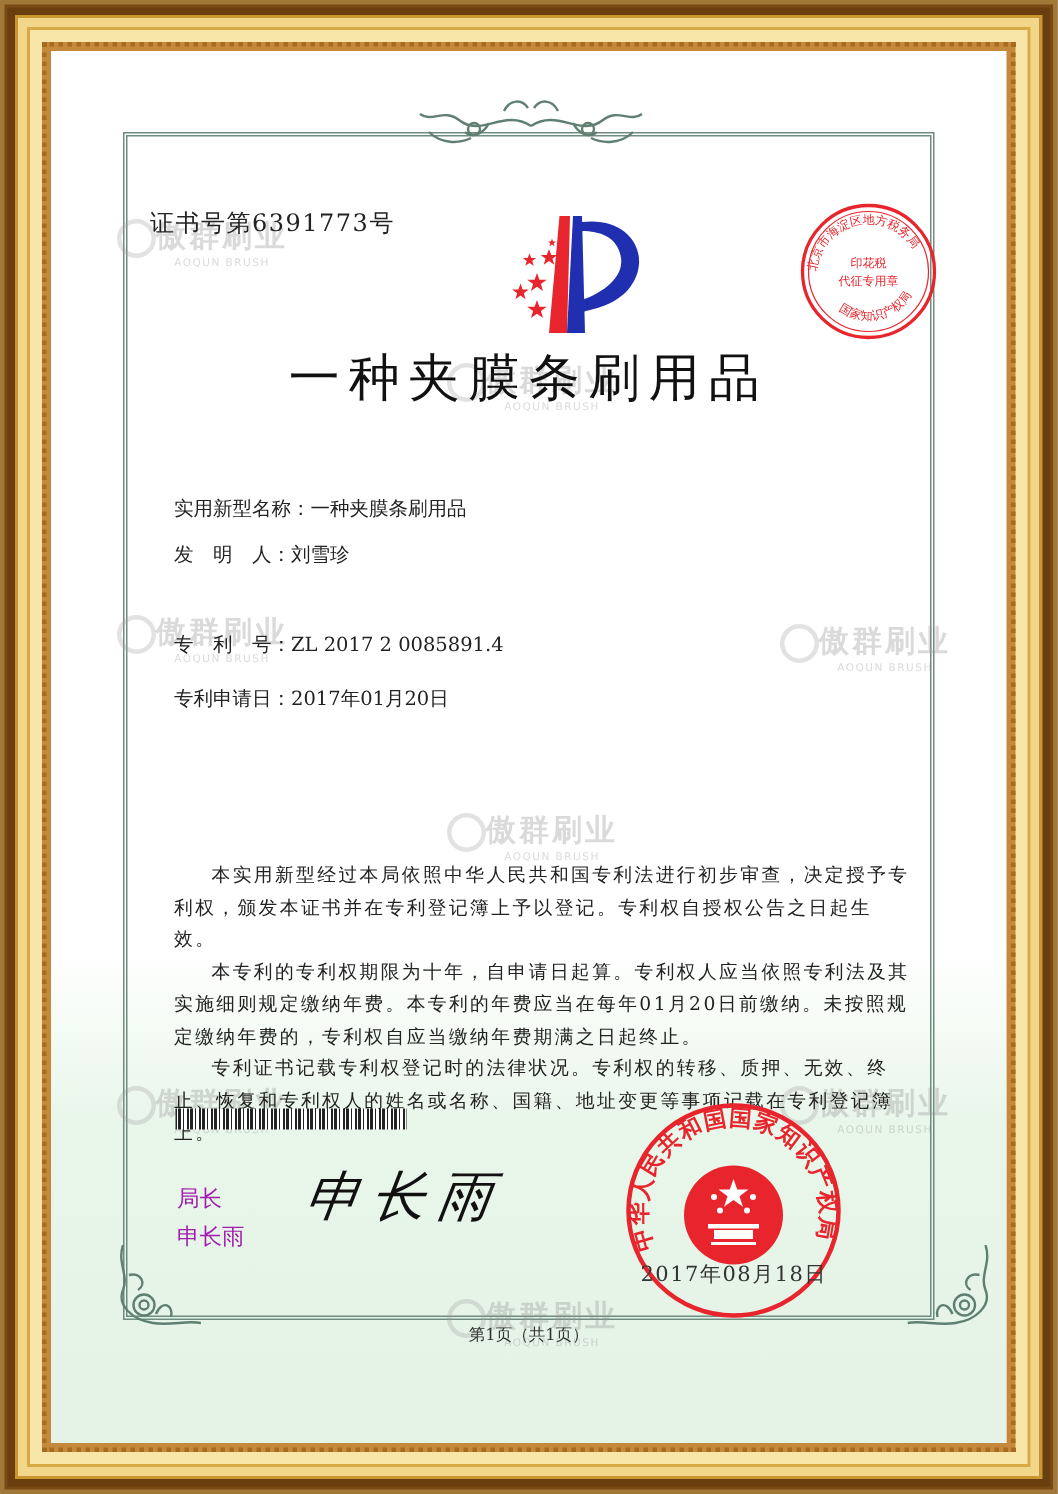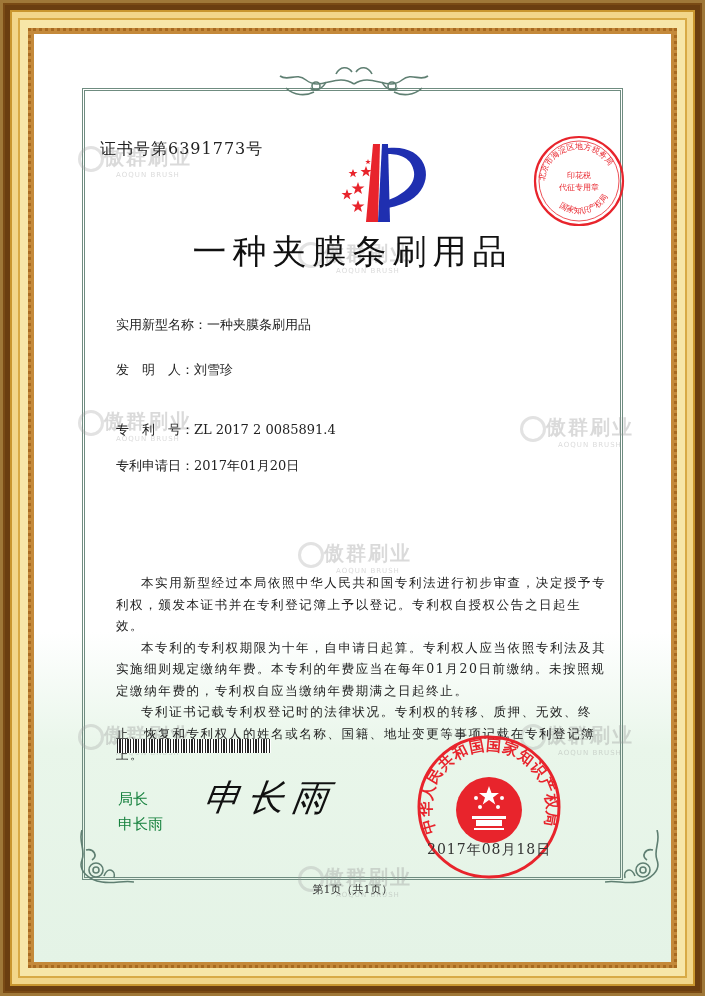--- a/index.html
+++ b/index.html
@@ -21,21 +21,21 @@
     .cert-no { position: absolute; left: 66px; top: 105px; font-size: 16px; color: #222; letter-spacing: 1px; }
     .logo { position: absolute; left: 294px; top: 100px; width: 110px; height: 95px; }
     .stamp-small { position: absolute; left: 496px; top: 98px; width: 98px; height: 98px; }
     .title { position: absolute; left: 0; right: 0; top: 195px; text-align: center; font-family: "DejaVu Sans", sans-serif; font-size: 34px; letter-spacing: 6px; color: #111; }
     .field { position: absolute; left: 82px; font-size: 13px; color: #222; }
     .field .label { display: inline-block; }
     .body-text { position: absolute; left: 82px; width: 492px; font-size: 12.5px; line-height: 21.5px; color: #222; letter-spacing: 1.6px; }
     .body-text p { margin: 0; text-indent: 2em; }
     .barcode { position: absolute; left: 83px; top: 705px; width: 154px; height: 14px;
       background: repeating-linear-gradient(90deg, #222 0 1px, #fff 1px 2px, #222 2px 4px, #fff 4px 5px, #222 5px 6px, #fff 6px 8px); }
-    .director { position: absolute; left: 84px; font-family: "DejaVu Sans", sans-serif; font-size: 15px; color: #15803d; }
+    .director { position: absolute; left: 84px; font-family: "DejaVu Sans", sans-serif; font-size: 15px; color: #a21caf; }
     .signature { position: absolute; left: 170px; top: 740px; font-family: "DejaVu Serif", serif; font-size: 36px; color: #111; font-style: italic; letter-spacing: 8px; transform: skewX(-8deg); }
     .seal { position: absolute; left: 380px; top: 698px; width: 150px; height: 150px; }
     .seal-date { position: absolute; left: 393px; top: 807px; font-size: 14px; color: #333; letter-spacing: 1px; }
     .page-no { position: absolute; left: 0; right: 0; top: 848px; text-align: center; font-size: 11px; color: #333; }
     .wm { position: absolute; color: rgba(150,150,150,0.35); font-family: "DejaVu Sans", sans-serif; text-align: center; }
     .wm .cn { font-size: 20px; font-weight: bold; letter-spacing: 2px; display: block; }
     .wm .en { font-size: 7px; letter-spacing: 1px; display: block; }
     .wm .circ { position: absolute; left: -26px; top: 2px; width: 20px; height: 20px; border: 3px solid rgba(160,160,160,0.3); border-radius: 50%; }
   </style>
 </head>
@@ -146,21 +146,21 @@
         <path id="arcBot" d="M20 64 A33 33 0 0 0 78 64"></path>
       </defs>
     <text font-size="8" fill="#e8242c" font-family="DejaVu Serif, serif"><textPath href="#arcTop" startOffset="3">北京市海淀区地方税务局</textPath></text>
     <text font-size="8" fill="#e8242c" font-family="DejaVu Serif, serif"><textPath href="#arcBot" startOffset="14">国家知识产权局</textPath></text>
     <text x="49" y="46" text-anchor="middle" font-size="8" fill="#e8242c" font-family="DejaVu Serif, serif">印花税</text>
     <text x="49" y="58" text-anchor="middle" font-size="8" fill="#e8242c" font-family="DejaVu Serif, serif">代征专用章</text>
   </svg>
 
   <div class="title">一种夹膜条刷用品</div>
 
-  <div class="field" style="top:282px;"><span class="label">实用新型名称：</span><span>一种夹膜条刷用品</span></div>
+  <div class="field" style="top:296px;"><span class="label">实用新型名称：</span><span>一种夹膜条刷用品</span></div>
   <div class="field" style="top:327px;"><span class="label">发　明　人：</span><span>刘雪珍</span></div>
   <div class="field" style="top:387px;"><span class="label">专　利　号：</span><span>ZL 2017 2 0085891.4</span></div>
   <div class="field" style="top:423px;"><span class="label">专利申请日：</span><span>2017年01月20日</span></div>
 
   <div class="body-text" style="top:538px;">
     <p>本实用新型经过本局依照中华人民共和国专利法进行初步审查，决定授予专利权，颁发本证书并在专利登记簿上予以登记。专利权自授权公告之日起生效。</p>
     <p>本专利的专利权期限为十年，自申请日起算。专利权人应当依照专利法及其实施细则规定缴纳年费。本专利的年费应当在每年01月20日前缴纳。未按照规定缴纳年费的，专利权自应当缴纳年费期满之日起终止。</p>
     <p>专利证书记载专利权登记时的法律状况。专利权的转移、质押、无效、终止、恢复和专利权人的姓名或名称、国籍、地址变更等事项记载在专利登记簿上。</p>
   </div>
 

